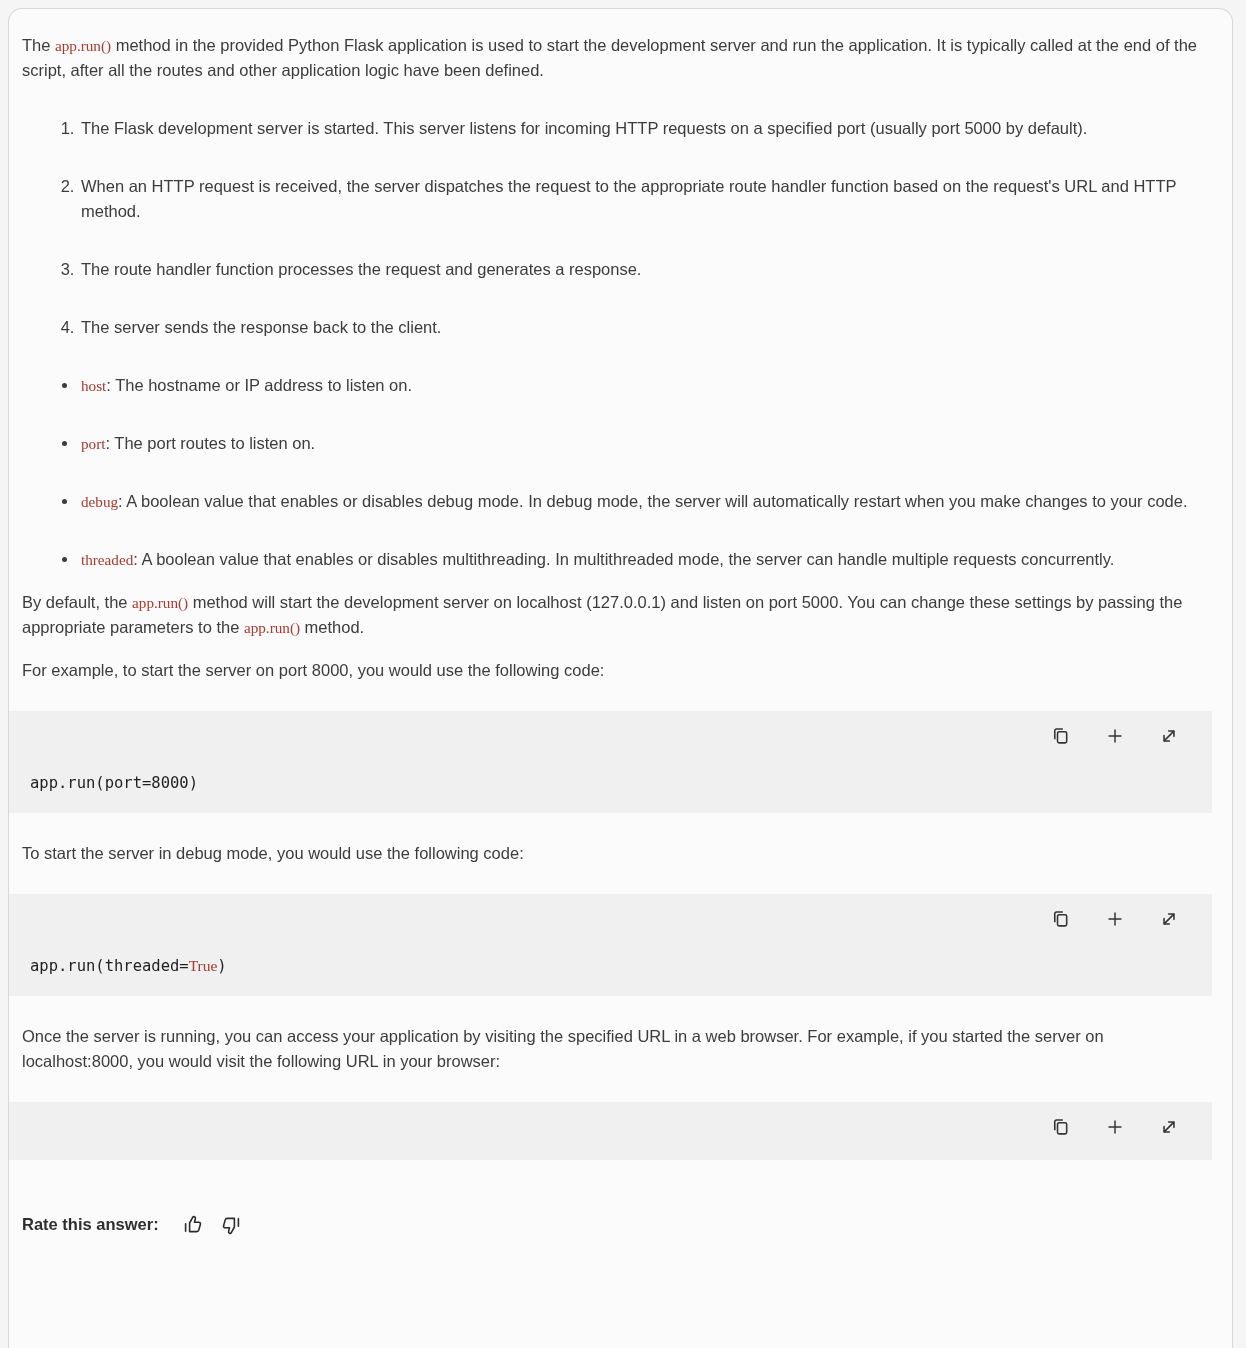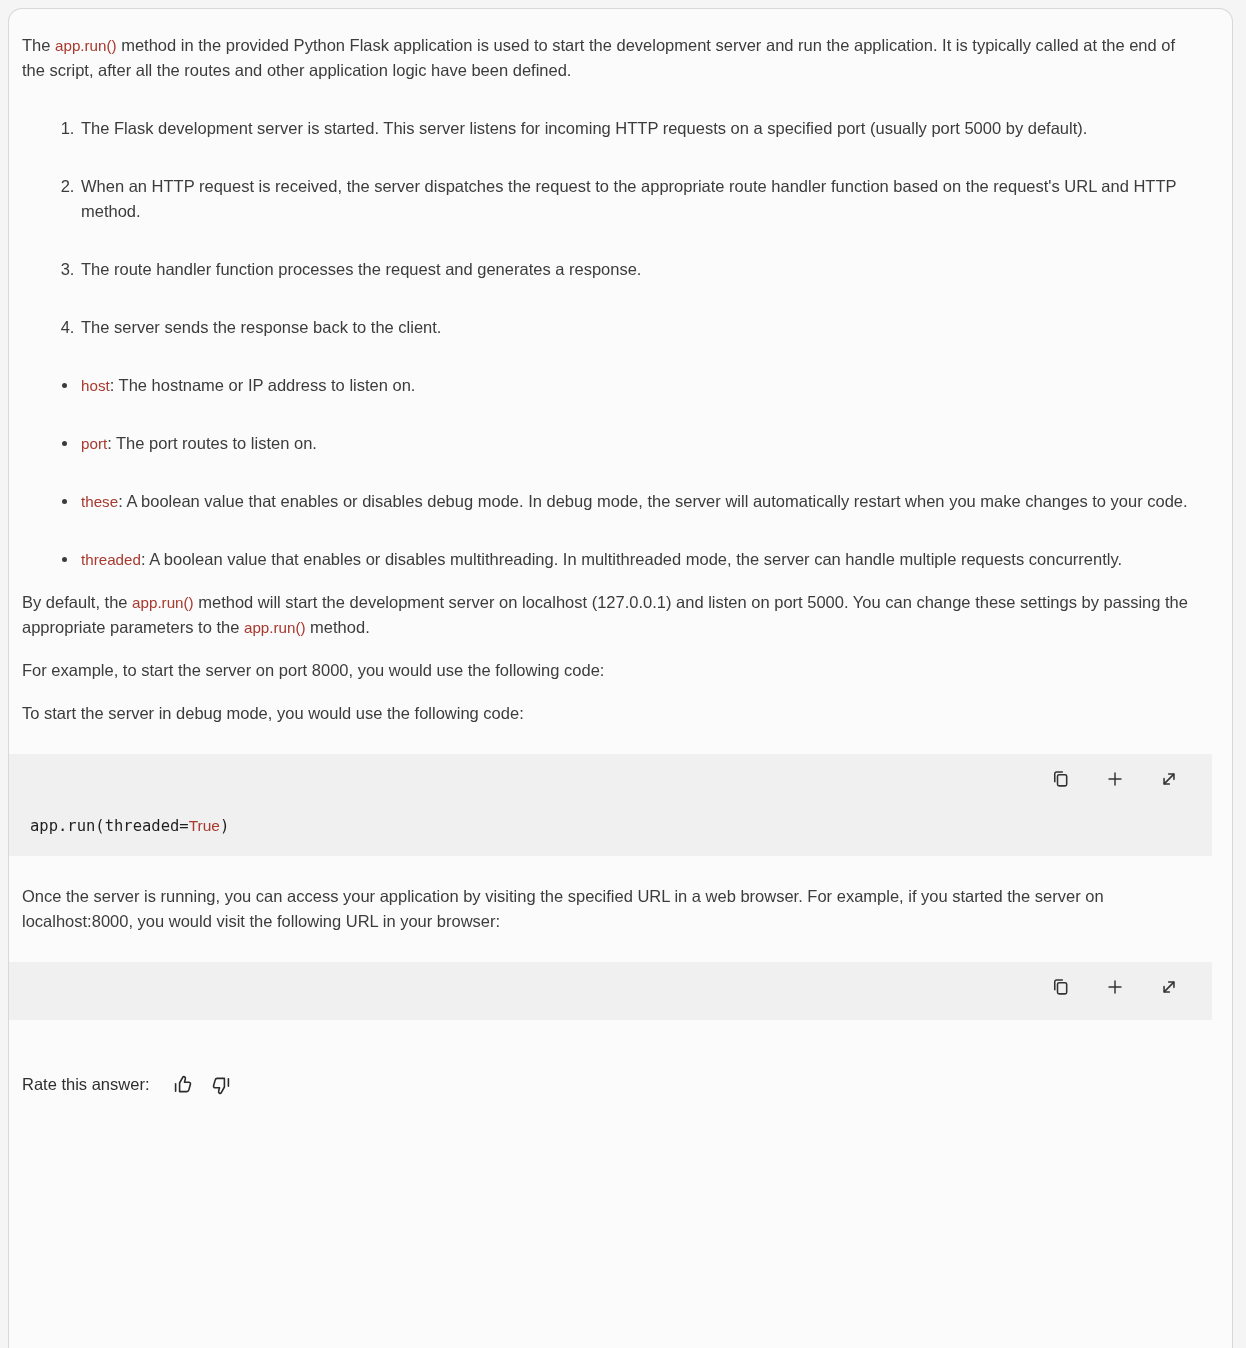--- a/index.html
+++ b/index.html
@@ -40,21 +40,21 @@
   }
   ol.steps, ul.params{
     margin:18px 30px 18px 0;
     padding-left:70px;
   }
   ol.steps li, ul.params li{
     padding-left:2px;
     margin-top:33px;
   }
   code.inline-code, .kw{
-    font-family:Liberation Sans, sans-serif;
+    font-family:Liberation Serif, serif;
     font-size:0.92em;
     color:var(--inline-code);
   }
   .codeblock{
     background:var(--code-block-bg);
     margin:28px 20px 28px 0;
     padding:12px 22px 20px 13px;
   }
   .toolbar{
     display:flex;
@@ -74,20 +74,21 @@
     font-size:15.5px;
     line-height:20px;
     color:var(--code-text);
   }
   .codeblock pre .kw{font-size:inherit;color:var(--code-keyword);}
   .footer{
     display:flex;
     align-items:center;
     gap:14px;
     padding:24px 0 14px 13px;
+    font-weight:bold;
   }
   .footer-label{color:#2f2f2f;}
   .thumb-btn{
     background:none;border:none;padding:0;margin:0;cursor:pointer;
     display:flex;align-items:center;justify-content:center;
   }
   .thumb-btn.up{margin-left:8px;}
   .thumb-down-rot{transform:rotate(180deg);}
 </style>
 </head>
@@ -123,28 +124,48 @@
     <li>The Flask development server is started. This server listens for incoming HTTP requests on a specified port (usually port 5000 by default).</li>
     <li>When an HTTP request is received, the server dispatches the request to the appropriate route handler function based on the request's URL and HTTP method.</li>
     <li>The route handler function processes the request and generates a response.</li>
     <li>The server sends the response back to the client.</li>
   </ol>
 
 
   <ul class="params">
     <li><code class="inline-code">host</code><span>: The hostname or IP address to listen on.</span></li>
     <li><code class="inline-code">port</code><span>: The port routes to listen on.</span></li>
-    <li><code class="inline-code">these</code><span>: A boolean value that enables or disables debug mode. In debug mode, the server will automatically restart when you make changes to your code.</span></li>
+    <li><code class="inline-code">debug</code><span>: A boolean value that enables or disables debug mode. In debug mode, the server will automatically restart when you make changes to your code.</span></li>
     <li><code class="inline-code">threaded</code><span>: A boolean value that enables or disables multithreading. In multithreaded mode, the server can handle multiple requests concurrently.</span></li>
   </ul>
 
   <p class="prose"><span>By default, the </span><code class="inline-code">app.run()</code><span> method will start the development server on localhost (127.0.0.1) and listen on port 5000. You can change these settings by passing the appropriate parameters to the </span><code class="inline-code">app.run()</code><span> method.</span></p>
 
   <p class="prose"><span>For example, to start the server on port 8000, you would use the following code:</span></p>
 
+  <section class="codeblock">
+    <div class="toolbar">
+      <button class="icon-btn" title="Copy">
+        <svg width="22" height="22" viewBox="0 0 24 24">
+            <use href="#ic-copy"></use>
+          </svg>
+      </button>
+      <button class="icon-btn" title="Add">
+        <svg width="22" height="22" viewBox="0 0 24 24">
+            <use href="#ic-plus"></use>
+          </svg>
+      </button>
+      <button class="icon-btn" title="Expand">
+        <svg width="22" height="22" viewBox="0 0 24 24">
+            <use href="#ic-expand"></use>
+          </svg>
+      </button>
+    </div>
+    <pre><span>app.run(port=8000)</span></pre>
+  </section>
 
   <p class="prose"><span>To start the server in debug mode, you would use the following code:</span></p>
 
 
 
   <section class="codeblock">
     <div class="toolbar">
       <button class="icon-btn" title="Copy">
         <svg width="22" height="22" viewBox="0 0 24 24">
             <use href="#ic-copy"></use>

